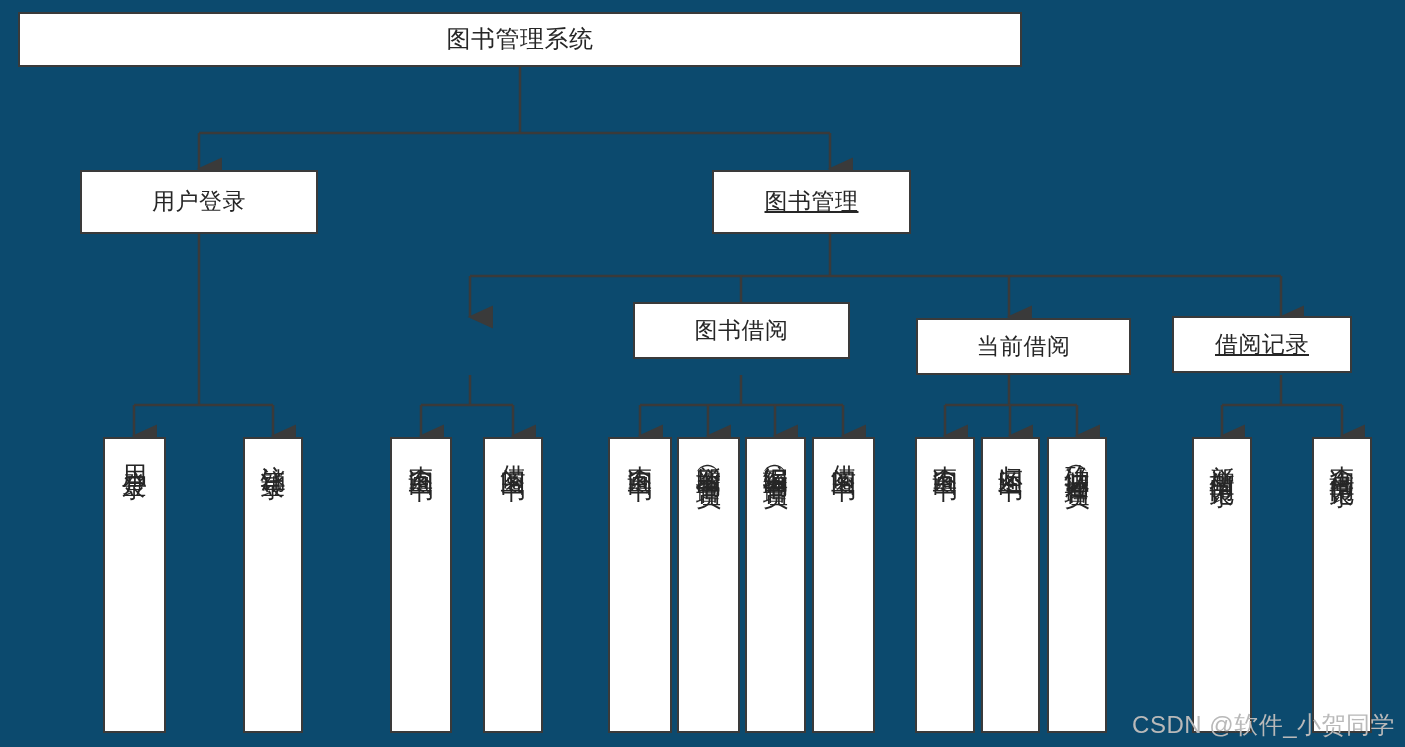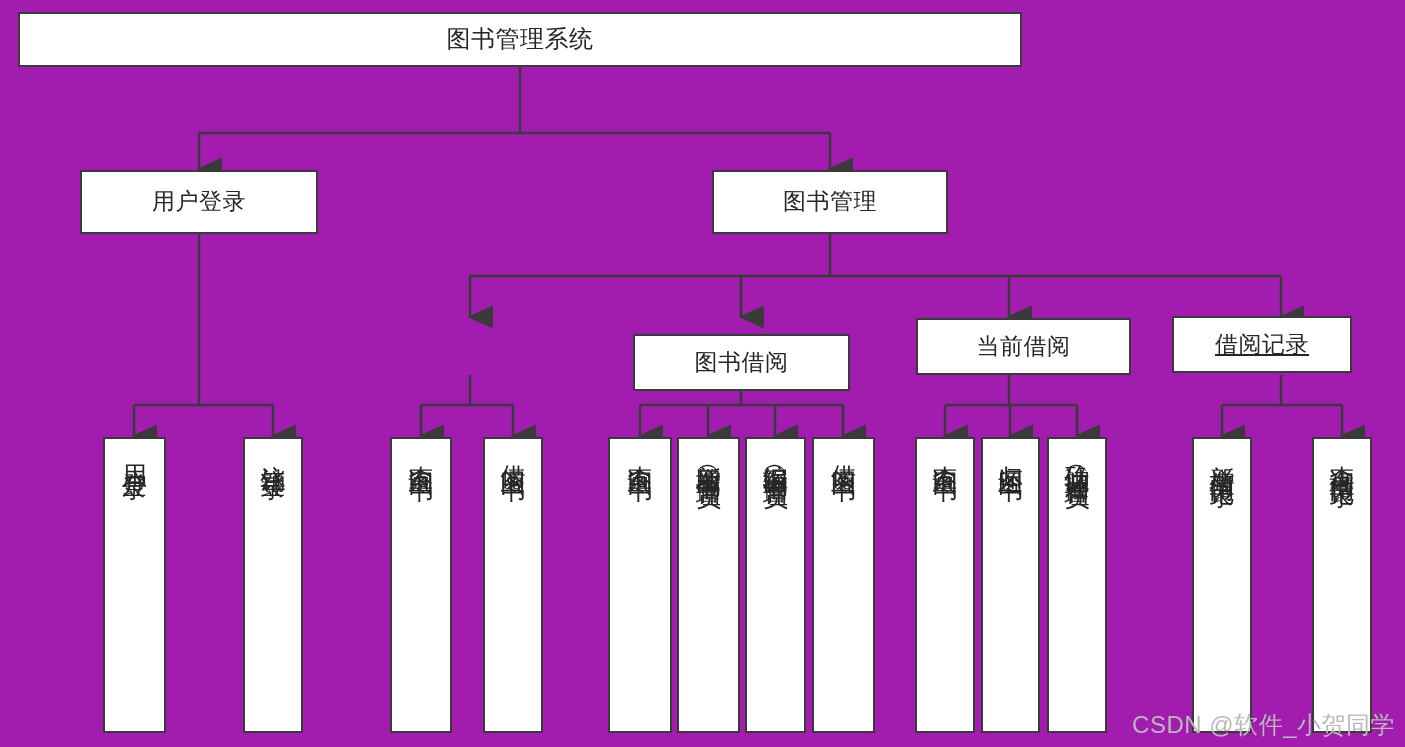--- a/index.html
+++ b/index.html
@@ -7,21 +7,21 @@
     padding: 0;
     background: #ffffff;
   }
   body {
     font-family: "Liberation Sans", "DejaVu Sans", sans-serif;
   }
   #canvas {
     position: relative;
     width: 1405px;
     height: 747px;
-    background: #a21caf;
+    background: #0c4a6e;
     overflow: hidden;
   }
   svg.edges {
     position: absolute;
     left: 0;
     top: 0;
     width: 1405px;
     height: 747px;
     pointer-events: none;
   }
@@ -126,25 +126,25 @@
       </g>
   </svg>
 
   <div class="node h root" style="left: 18px; top: 12px; width: 1004px; height: 55px;">
     <span class="lbl">图书管理系统</span>
   </div>
 
   <div class="node h" style="left: 80px; top: 170px; width: 238px; height: 64px;">
     <span class="lbl">用户登录</span>
   </div>
-  <div class="node h" style="left: 712px; top: 170px; width: 236px; height: 64px;">
+  <div class="node h" style="left: 712px; top: 170px; width: 199px; height: 64px; text-decoration: underline;">
     <span class="lbl">图书管理</span>
   </div>
 
-  <div class="node h" style="left: 633px; top: 334px; width: 217px; height: 57px;">
+  <div class="node h" style="left: 633px; top: 302px; width: 217px; height: 57px;">
     <span class="lbl">图书借阅</span>
   </div>
   <div class="node h" style="left: 902px; top: 318px; width: 215px; height: 57px; margin-left: 14px;">
     <span class="lbl">当前借阅</span>
   </div>
   <div class="node h" style="left: 1172px; top: 316px; width: 180px; height: 57px; text-decoration: underline;">
     <span class="lbl">借阅记录</span>
   </div>
 
   <div class="node v mid" style="left: 103px; top: 437px; width: 63px; height: 296px;">

